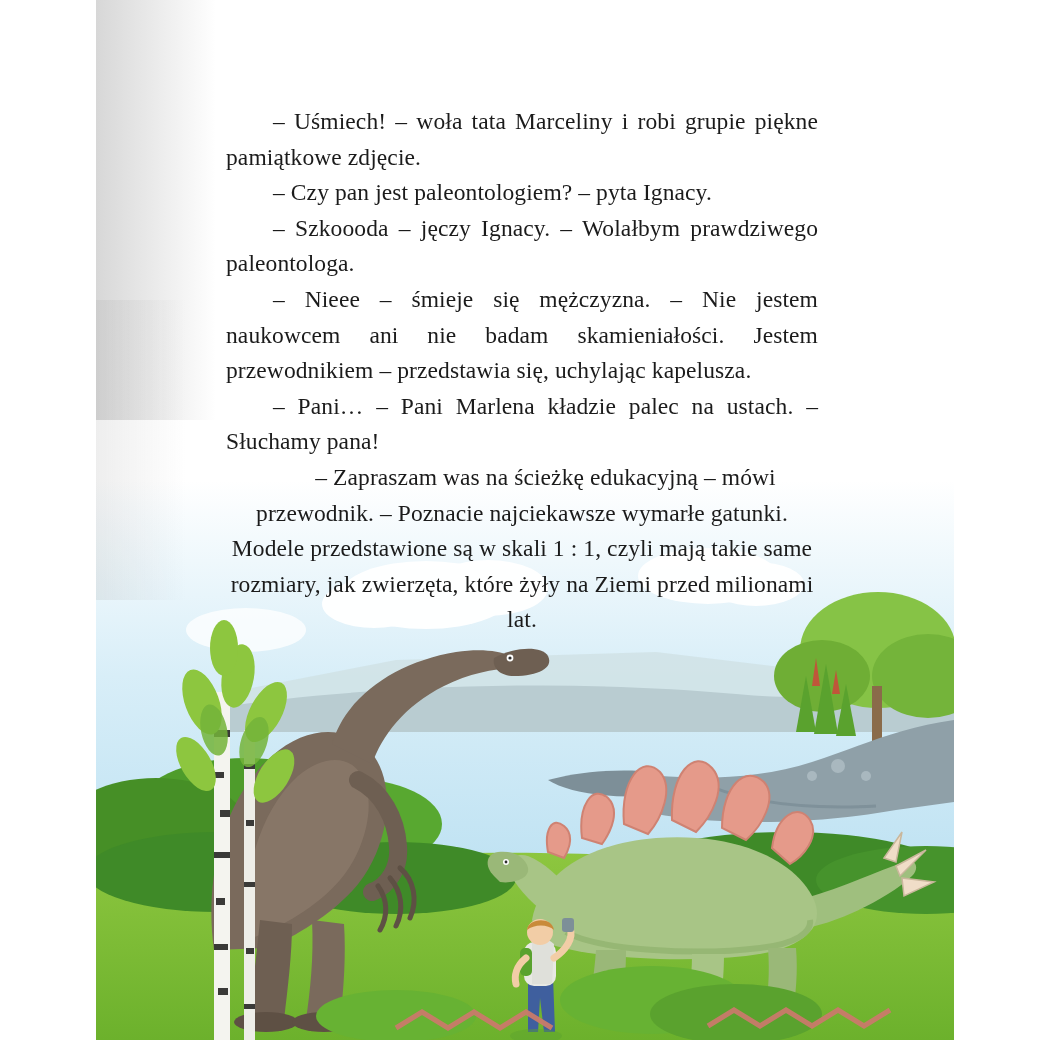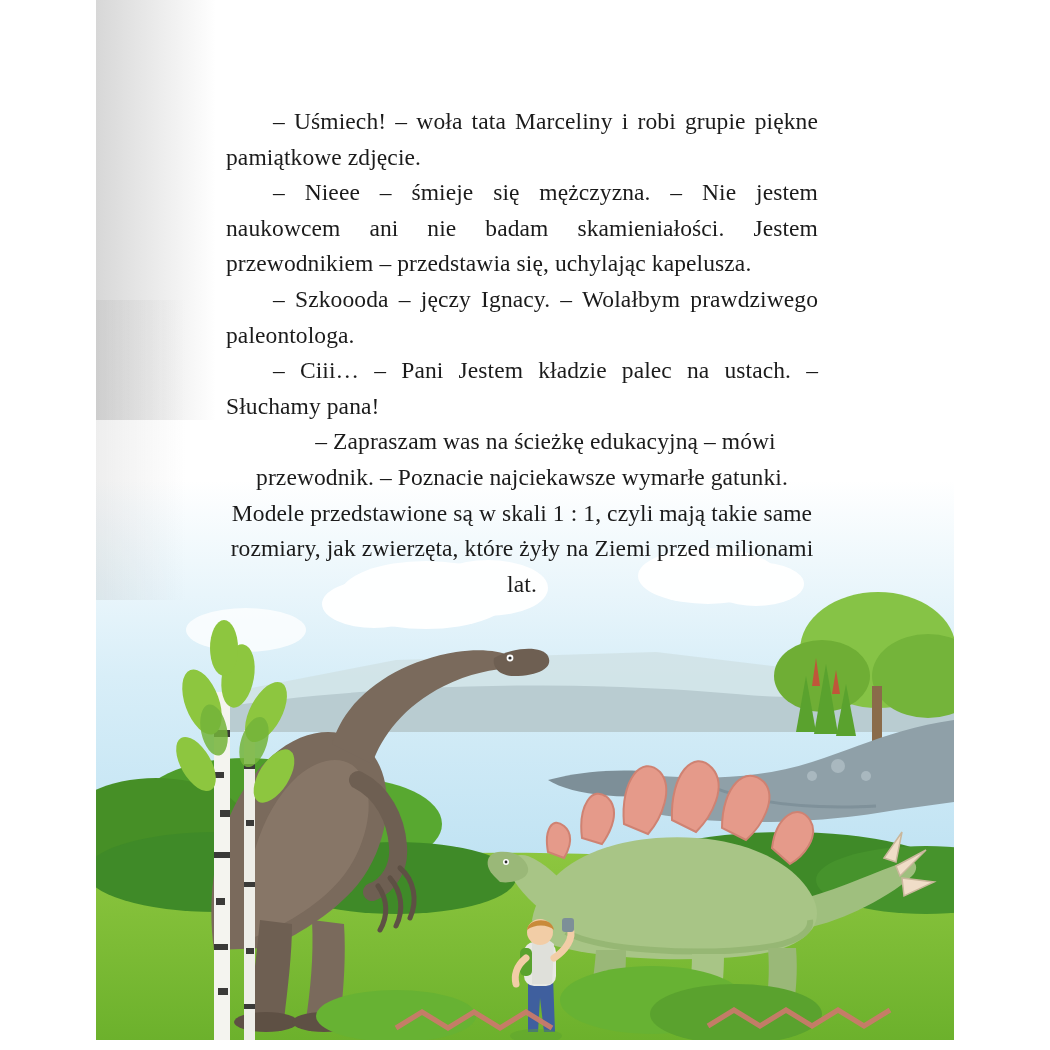--- a/index.html
+++ b/index.html
@@ -281,20 +281,21 @@
               <ellipse cx="118" cy="250" rx="13" ry="26" transform="rotate(-12 118 250)"></ellipse>
               <ellipse cx="158" cy="262" rx="13" ry="26" transform="rotate(18 158 262)"></ellipse>
             </g>
           </g>
         </g>
       </svg>
     </div>
 
     <div class="text-block">
       <p class="para">– Uśmiech! – woła tata Marceliny i robi grupie piękne pamiątkowe zdjęcie.</p>
+      <p class="para">– Czy pan jest paleontologiem? – pyta Ignacy.</p>
+      <p class="para">– Szkoooda – jęczy Ignacy. – Wolałbym prawdziwego paleontologa.</p>
       <p class="para">– Nieee – śmieje się mężczyzna. – Nie jestem naukowcem ani nie badam skamieniałości. Jestem przewodnikiem – przedstawia się, uchylając kapelusza.</p>
-      <p class="para">– Szkoooda – jęczy Ignacy. – Wolałbym prawdziwego paleontologa.</p>
-      <p class="para">– Ciii… – Pani Jestem kładzie palec na ustach. – Słuchamy pana!</p>
+      <p class="para">– Pani… – Pani Marlena kładzie palec na ustach. – Słuchamy pana!</p>
       <p class="para">– Zapraszam was na ścieżkę edukacyjną – mówi przewodnik. – Poznacie najciekawsze wymarłe gatunki. Modele przedstawione są w skali 1 : 1, czyli mają takie same rozmiary, jak zwierzęta, które żyły na Ziemi przed milionami lat.</p>
     </div>
 
   </div>
 </div>
 
 </body></html>

